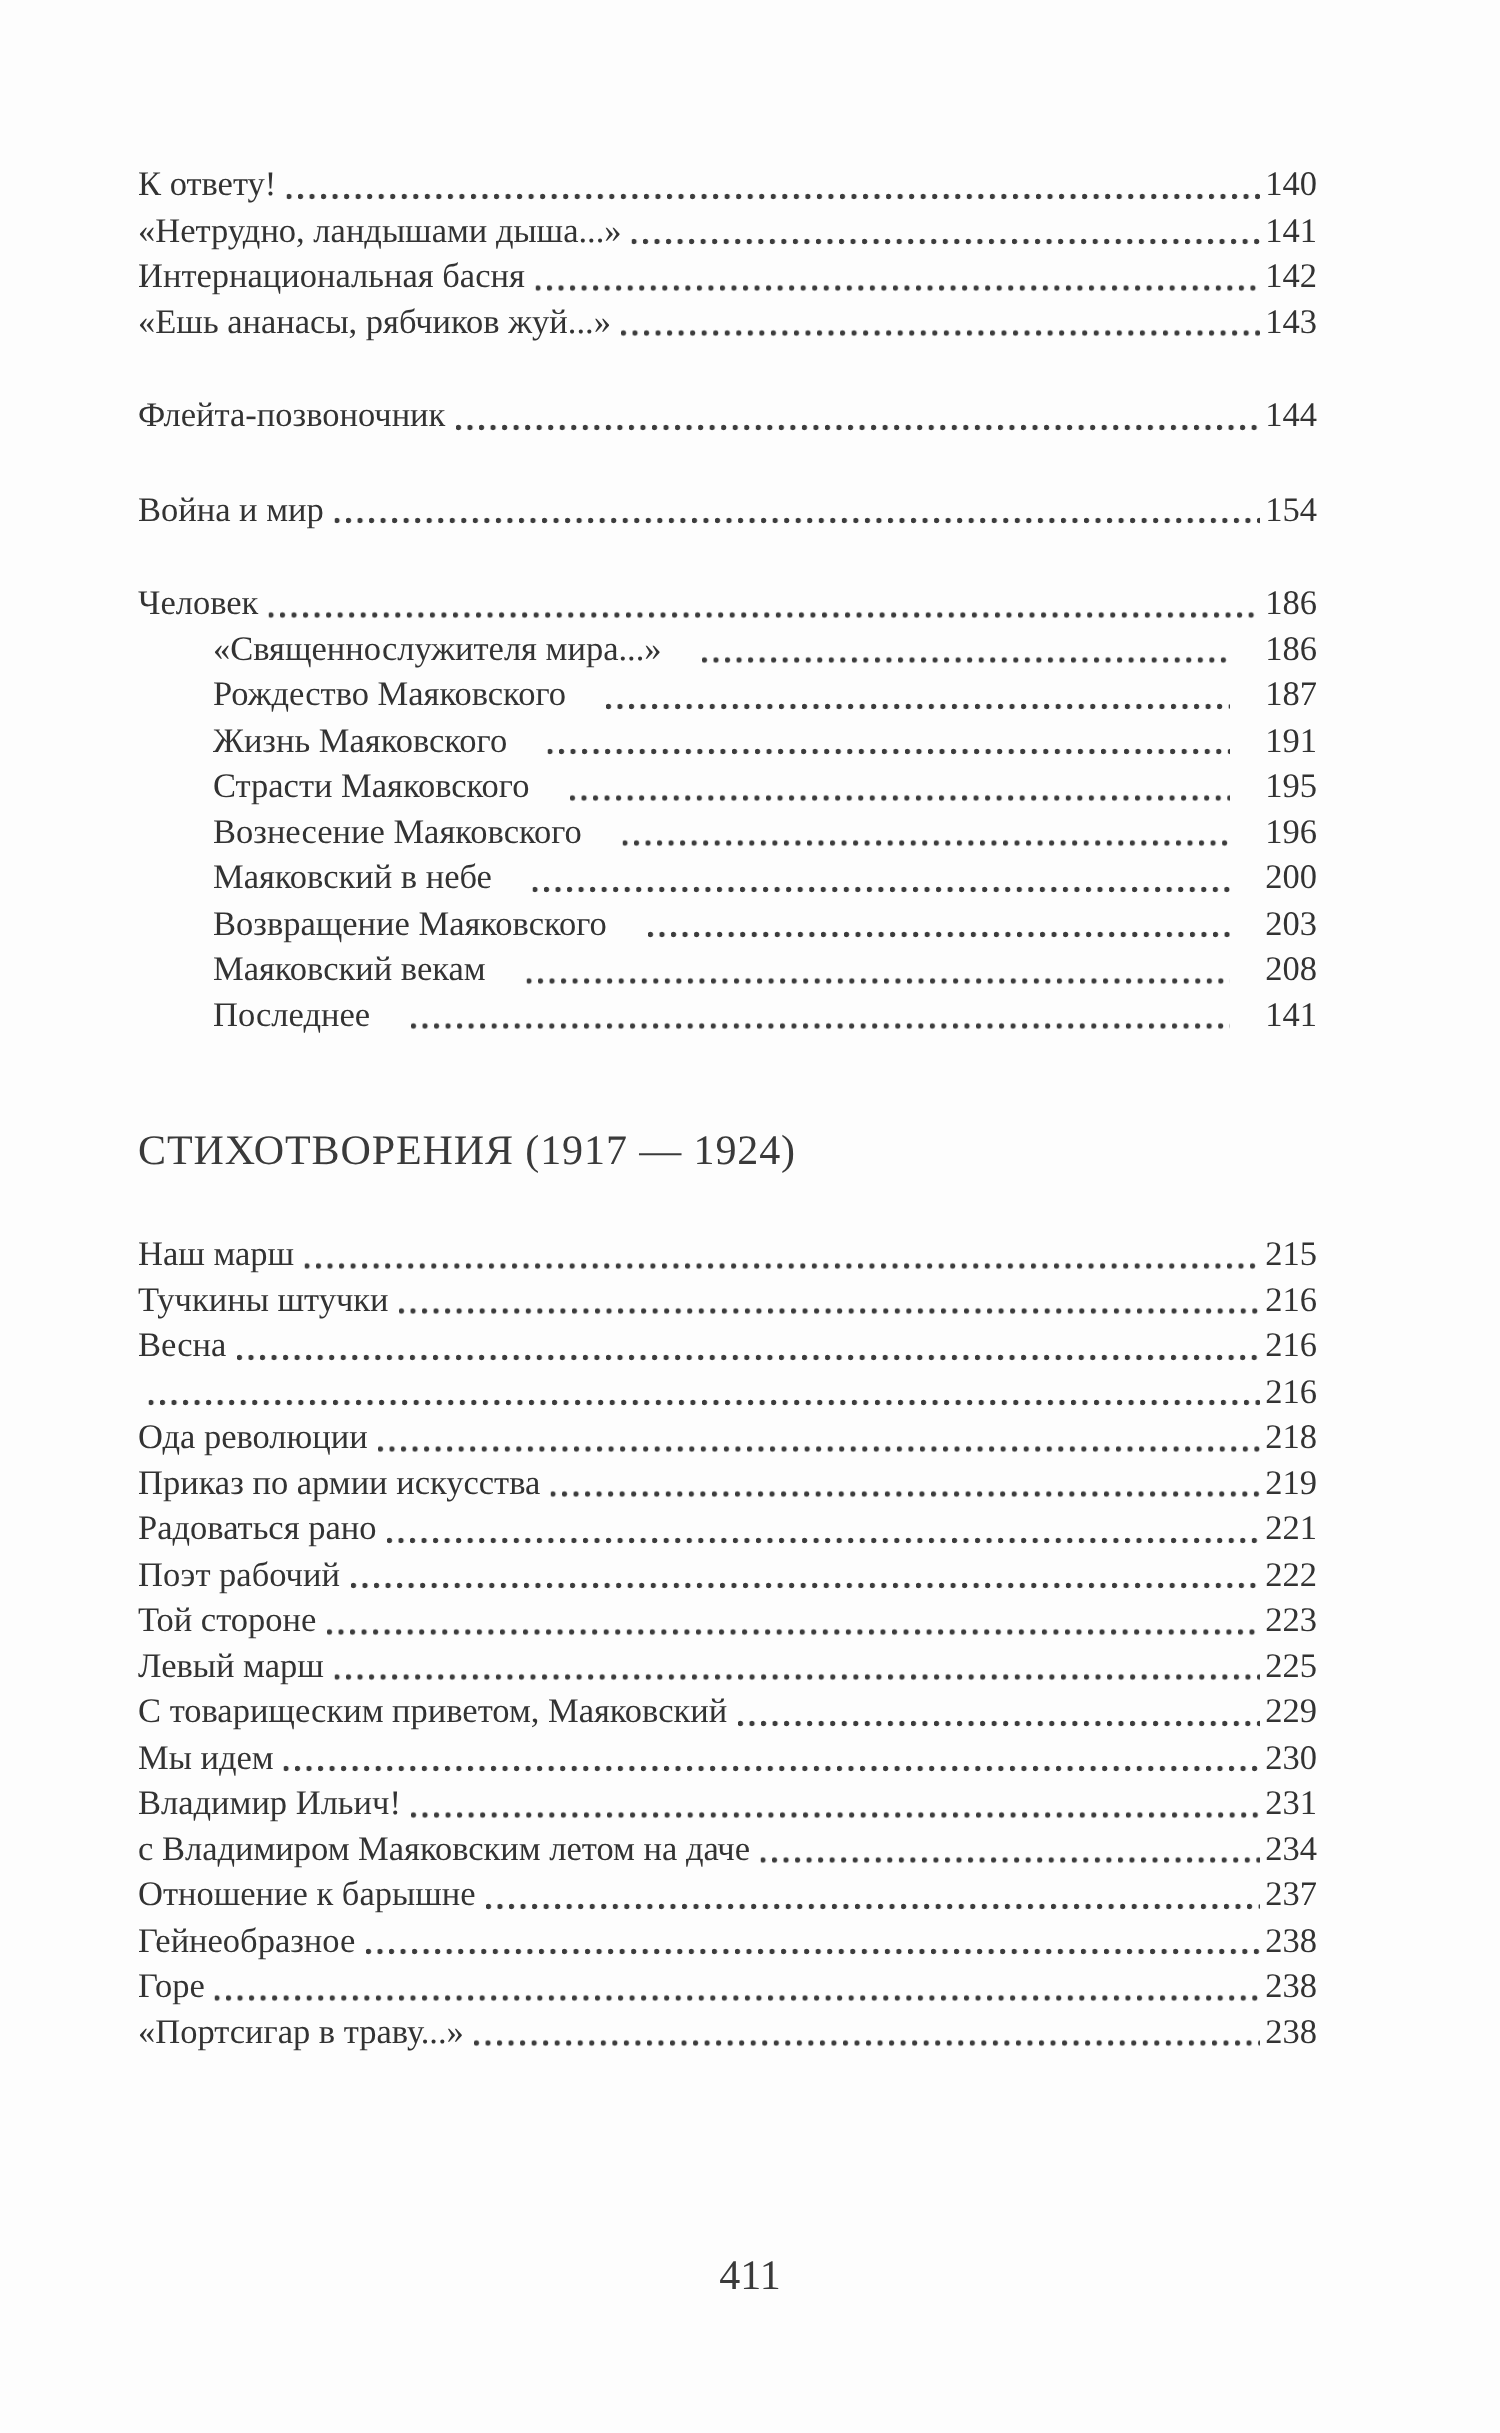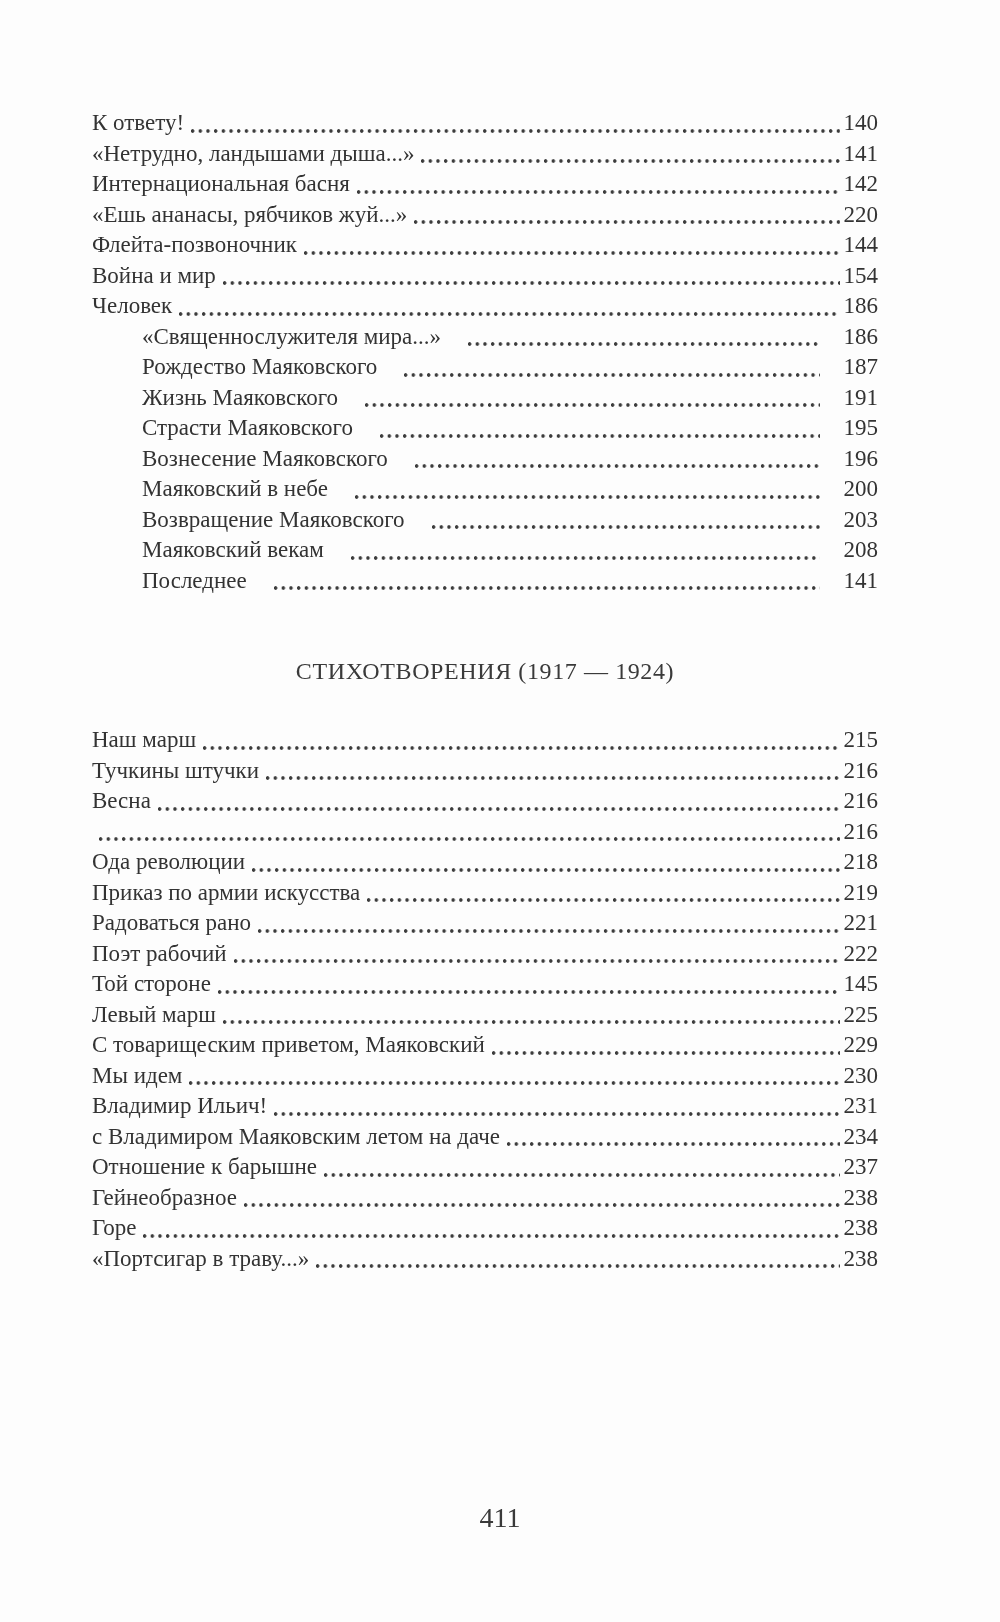--- a/index.html
+++ b/index.html
@@ -27,20 +27,21 @@
     align-items: baseline;
     font-size: 23px;
     line-height: 30.5px;
     white-space: nowrap;
   }
   .toc-row.indent {
     padding-left: 50px;
     gap: 20px;
   }
   .toc-row.gap-before {
+    margin-top: 32px;
   }
   .toc-title {
     white-space: nowrap;
   }
   .dot-leader {
     flex: 1 1 auto;
     align-self: flex-end;
     height: 6px;
     margin: 0 4px 5px 7px;
     background-image: radial-gradient(circle at 1.6px 3px, #3c3c3c 1.45px, rgba(60,60,60,0) 2.1px);
@@ -48,22 +49,22 @@
     background-repeat: repeat-x;
     background-position: left bottom;
   }
   .toc-page {
     white-space: nowrap;
   }
   .toc-row.no-leader .dot-leader {
     background-image: none;
   }
   .section-heading {
-    text-align: center;
-    font-size: 24px;
+    text-align: left;
+    font-size: 28px;
     letter-spacing: 0.6px;
     line-height: 31px;
     margin: 60px 0 38px 0;
     color: #3a3a3a;
   }
   .page-footer {
     position: absolute;
     left: 0;
     top: 1502px;
     width: 100%;
@@ -89,21 +90,21 @@
     <span class="toc-page">141</span>
   </div>
       <div class="toc-row">
     <span class="toc-title">Интернациональная басня</span>
     <span class="dot-leader"></span>
     <span class="toc-page">142</span>
   </div>
       <div class="toc-row">
     <span class="toc-title">«Ешь ананасы, рябчиков жуй...»</span>
     <span class="dot-leader"></span>
-    <span class="toc-page">220</span>
+    <span class="toc-page">143</span>
   </div>
       <div class="toc-row gap-before">
     <span class="toc-title">Флейта-позвоночник</span>
     <span class="dot-leader"></span>
     <span class="toc-page">144</span>
   </div>
       <div class="toc-row gap-before">
     <span class="toc-title">Война и мир</span>
     <span class="dot-leader"></span>
     <span class="toc-page">154</span>
@@ -196,21 +197,21 @@
     <span class="toc-page">221</span>
   </div>
       <div class="toc-row">
     <span class="toc-title">Поэт рабочий</span>
     <span class="dot-leader"></span>
     <span class="toc-page">222</span>
   </div>
       <div class="toc-row">
     <span class="toc-title">Той стороне</span>
     <span class="dot-leader"></span>
-    <span class="toc-page">145</span>
+    <span class="toc-page">223</span>
   </div>
       <div class="toc-row">
     <span class="toc-title">Левый марш</span>
     <span class="dot-leader"></span>
     <span class="toc-page">225</span>
   </div>
       <div class="toc-row">
     <span class="toc-title">С товарищеским приветом, Маяковский</span>
     <span class="dot-leader"></span>
     <span class="toc-page">229</span>

